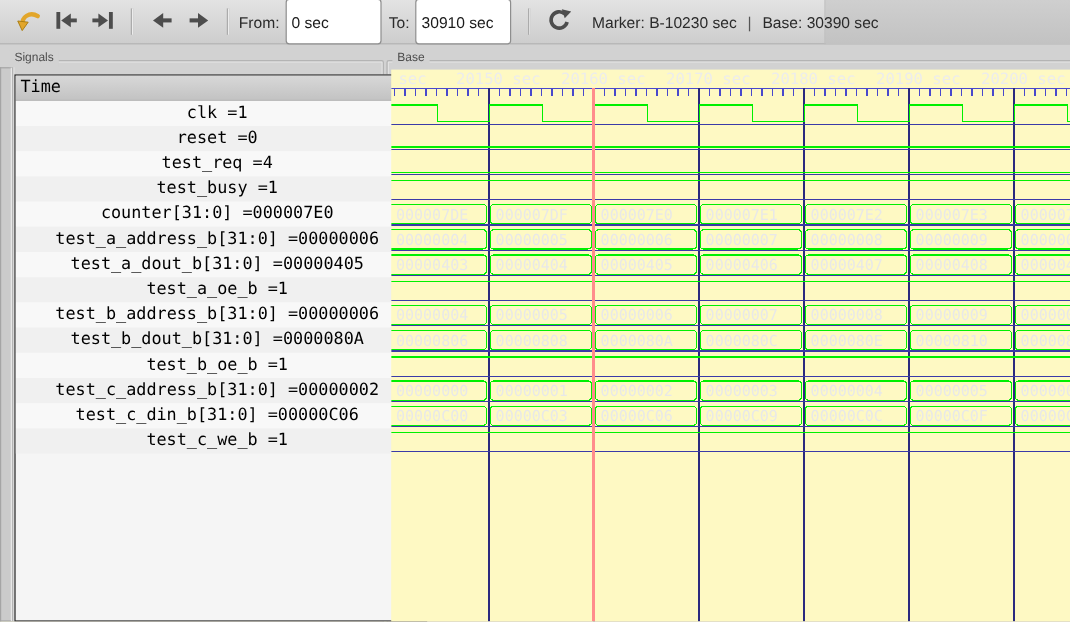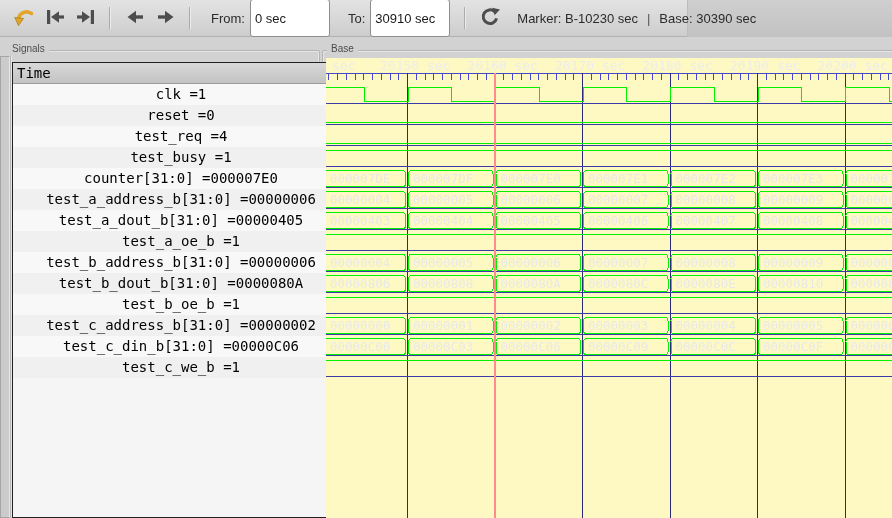--- a/index.html
+++ b/index.html
@@ -19,21 +19,21 @@
   .tb-right-panel{
     position:absolute;left:687px;top:0;width:205px;height:37px;
     background:linear-gradient(#cfcfcf,#c2c2c2);
     border-left:1px solid #bdbdbd;z-index:-1;
   }
   .tb-btn{
     width:27px;height:27px;display:flex;align-items:center;justify-content:center;
     background:transparent;border:none;padding:0;margin:0 2px;cursor:default;
   }
   .tb-sep{width:1px;height:22px;background:#ababab;border-right:1px solid #ececec;margin:0 8px;}
-  .tb-label{font-size:13px;color:#2b2b2b;margin:0 5px 0 12px;}
+  .tb-label{font-size:13px;color:#2b2b2b;margin:0 5px 0 0;}
   .tb-entry{
     width:80px;height:38px;box-sizing:border-box;border:1px solid #8e8e8e;border-radius:3px;
     background:#ffffff;font-family:"Liberation Sans",sans-serif;font-size:13px;color:#1a1a1a;
     padding:12px 4px;margin-right:6px;
   }
   .tb-status{font-size:13px;color:#2b2b2b;margin-left:12px;white-space:nowrap;text-align:right;}
   .tb-status .bar{margin:0 9px;color:#555;}
   
   .frame{position:absolute;border:1px solid #b4b4b4;box-shadow:inset 0 0 0 1px #e6e6e6;border-radius:2px;}
   .frame-label{

